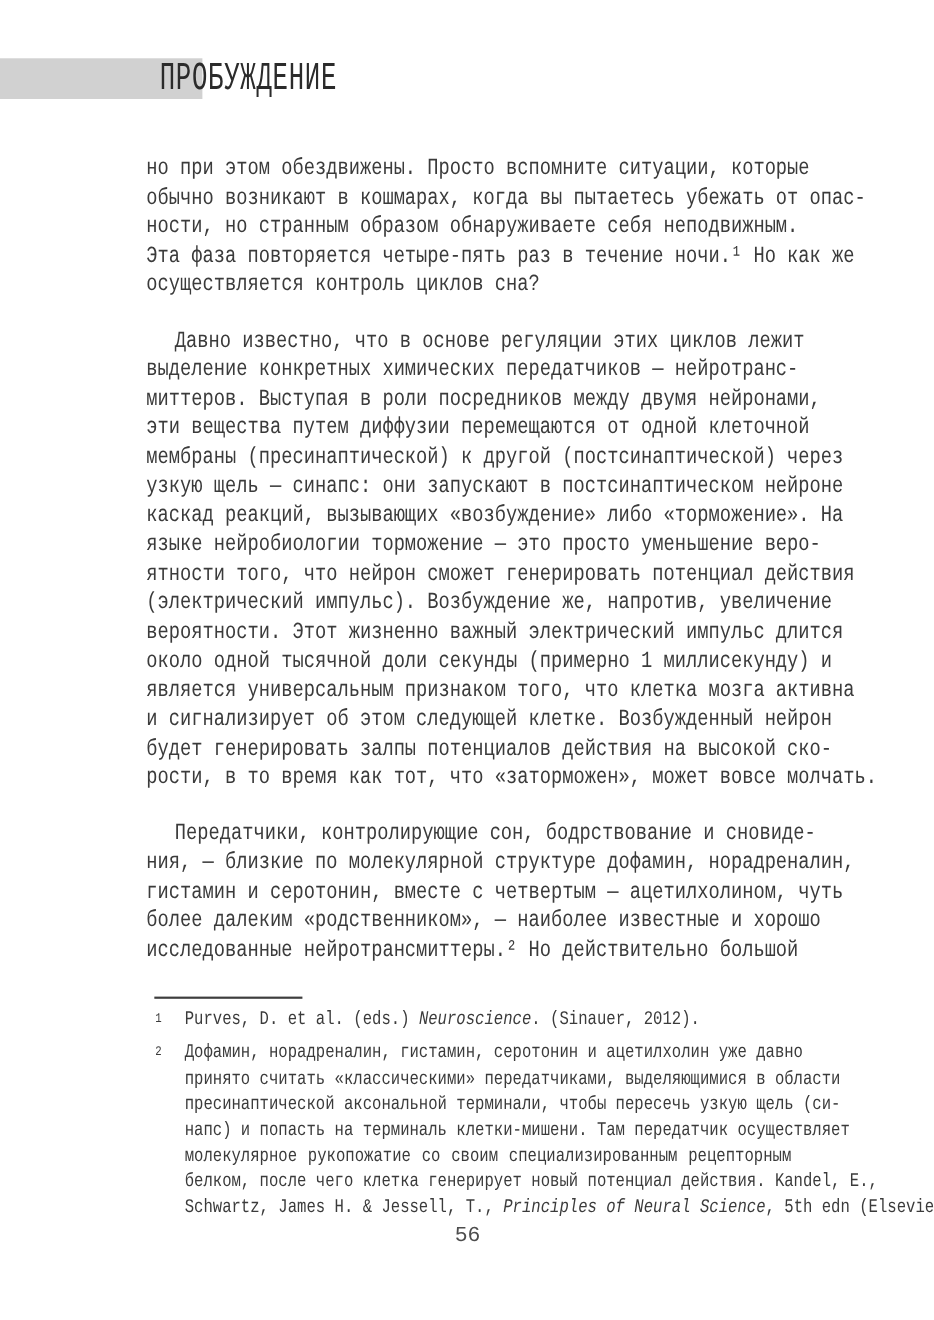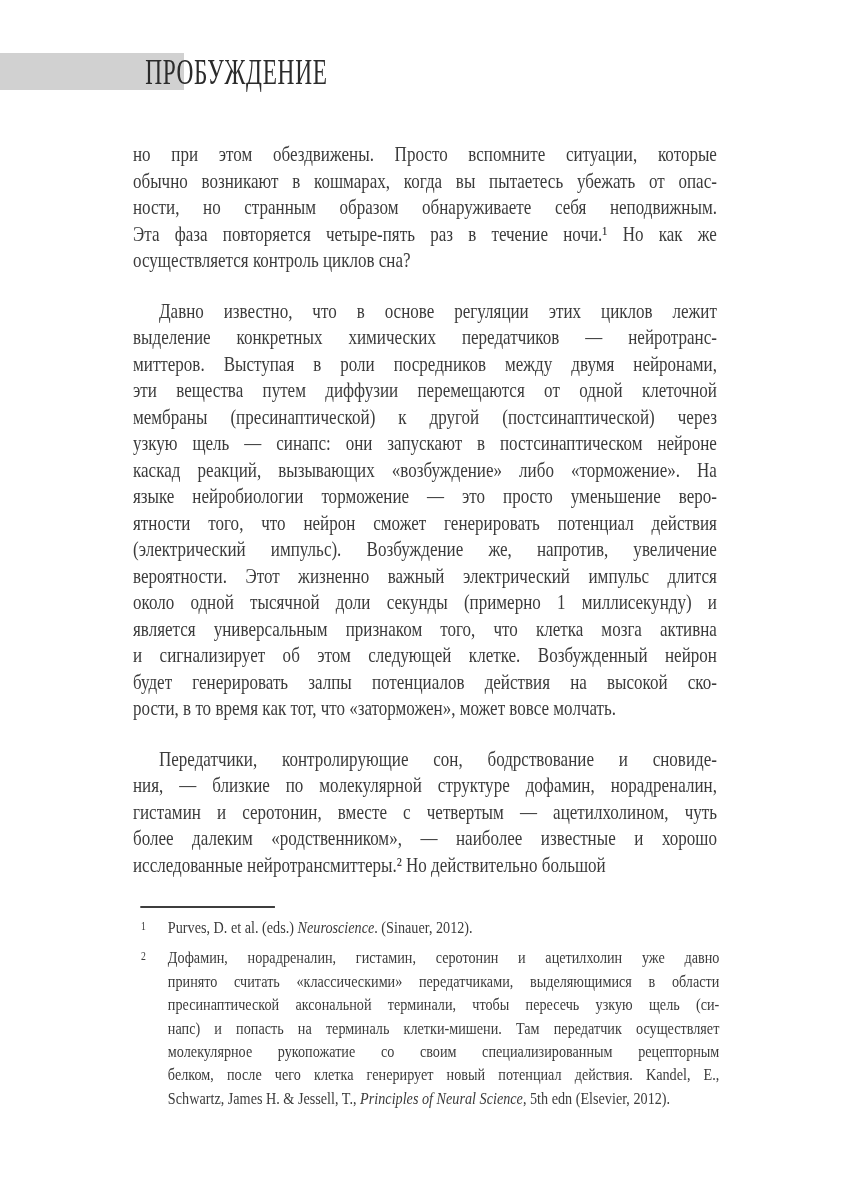--- a/index.html
+++ b/index.html
@@ -6,21 +6,21 @@
     margin: 0;
     padding: 0;
     background: #ffffff;
   }
   .page {
     position: relative;
     width: 849px;
     height: 1200px;
     background: #ffffff;
     overflow: hidden;
-    font-family: Liberation Serif, serif;
+    font-family: Liberation Mono, monospace;
     color: #3b3b3b;
   }
   
   .header-bar {
     position: absolute;
     left: 0;
     top: 53px;
     width: 184px;
     height: 37px;
     background: #d1d1d1;
@@ -177,14 +177,15 @@
               <div class="fn-line">молекулярное рукопожатие со своим специализированным рецепторным</div>
               <div class="fn-line">белком, после чего клетка генерирует новый потенциал действия. Kandel, E.,</div>
               <div class="fn-line last"><span>Schwartz, James H. &amp; Jessell, T., </span><span class="it">Principles of Neural Science</span><span>, 5th edn (Elsevier, 2012).</span></div>
             </div>
           </div>
         </div>
     </div>
 
   </div>
 
+  <div class="page-number">56</div>
 
 </div>
 
 </body></html>

